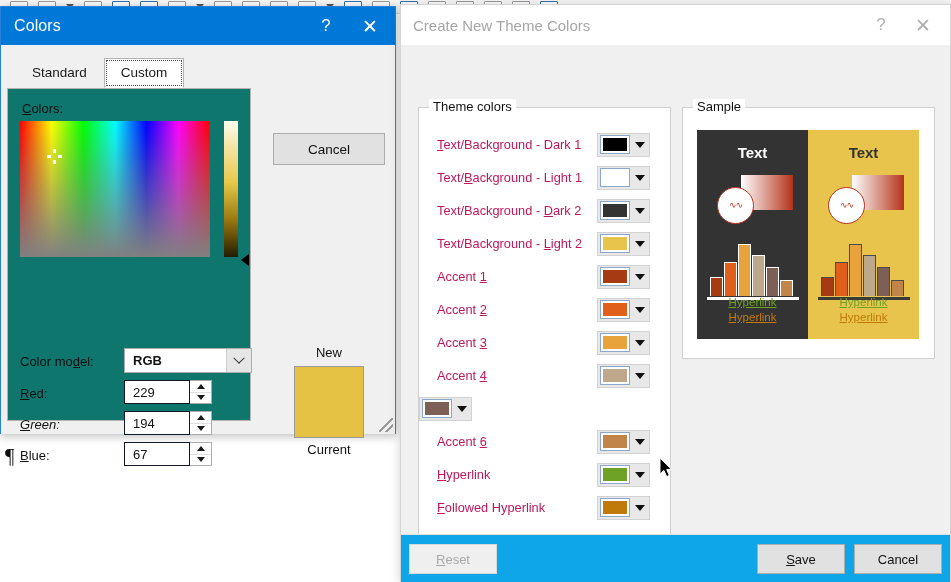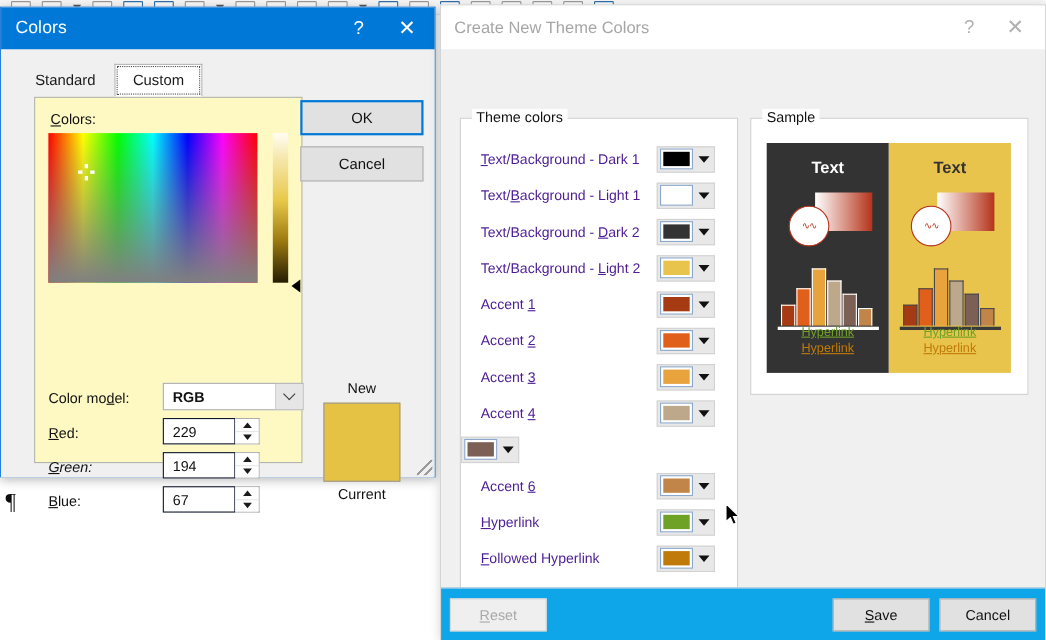--- a/index.html
+++ b/index.html
@@ -66,22 +66,22 @@
   .tab {
     font-size: 13.5px; color: #1a1a1a; padding: 6px 16px 7px;
     background: transparent; border: 1px solid transparent;
     position: relative; top: 1px;
   }
   .tab.selected {
     background: #ffffff; border-color: #b3b3b3; border-bottom-color: #ffffff;
     outline: 1px dotted #4d4d4d; outline-offset: -3px;
   }
   .tabpanel {
-    position: absolute; left: 30px; top: 43px; width: 244px; height: 333px;
-    background: #fef9c3; border: 1px solid #b3b3b3;
+    position: absolute; left: 6px; top: 43px; width: 244px; height: 333px;
+    background: #0f766e; border: 1px solid #b3b3b3;
   }
   .fld-label { position: absolute; font-size: 13px; color: #111; }
   .fld-label u { text-decoration: underline; }
 
   #colors-caption { left: 14px; top: 12px; }
 
   #gradient-field {
     position: absolute; left: 12px; top: 32px; width: 190px; height: 136px;
     background:
       linear-gradient(to bottom, rgba(128,128,128,0) 0%, rgba(128,128,128,1) 100%),
@@ -188,21 +188,21 @@
     position: absolute; top: -9px; left: 10px; background: #ffffff;
     padding: 0 4px; font-size: 13px; color: #111;
   }
   #themecolors-group { left: 17px; top: 62px; width: 253px; height: 434px; }
   #sample-group { left: 281px; top: 62px; width: 253px; height: 252px; }
 
   .tc-row {
     position: absolute; left: 0; width: 253px; height: 33px;
     display: flex; align-items: center;
   }
-  .tc-label { font-size: 12.8px; color: #4c1d95; margin-left: 18px; flex: 1; }
+  .tc-label { font-size: 12.8px; color: #be185d; margin-left: 18px; flex: 1; }
   .tc-label u { text-decoration: underline; }
   .swatch-btn {
     width: 53px; height: 24px; margin-right: 22px;
     background: #e8e8e8; border: 1px solid #d2d2d2;
     display: flex; align-items: center; padding-left: 2px;
   }
   .swatch-inner {
     width: 30px; height: 19px; border: 1px solid #8ba7c9; background: #fff;
     display: flex; align-items: center; justify-content: center;
   }
@@ -379,21 +379,20 @@
                 <i class="tri-up"></i>
               </span>
             <span>
                 <i class="tri-dn"></i>
               </span>
           </div>
         </div>
 
       </div>
 
-      <div class="side-btn" id="ok-button">OK</div>
       <div class="side-btn" id="cancel-button">Cancel</div>
 
       <span id="new-label">New</span>
       <div id="preview-swatch" style="background: rgb(229, 194, 67);"></div>
       <span id="current-label">Current</span>
 
       <div id="resize-grip"></div>
     </div>
   </div>
 

